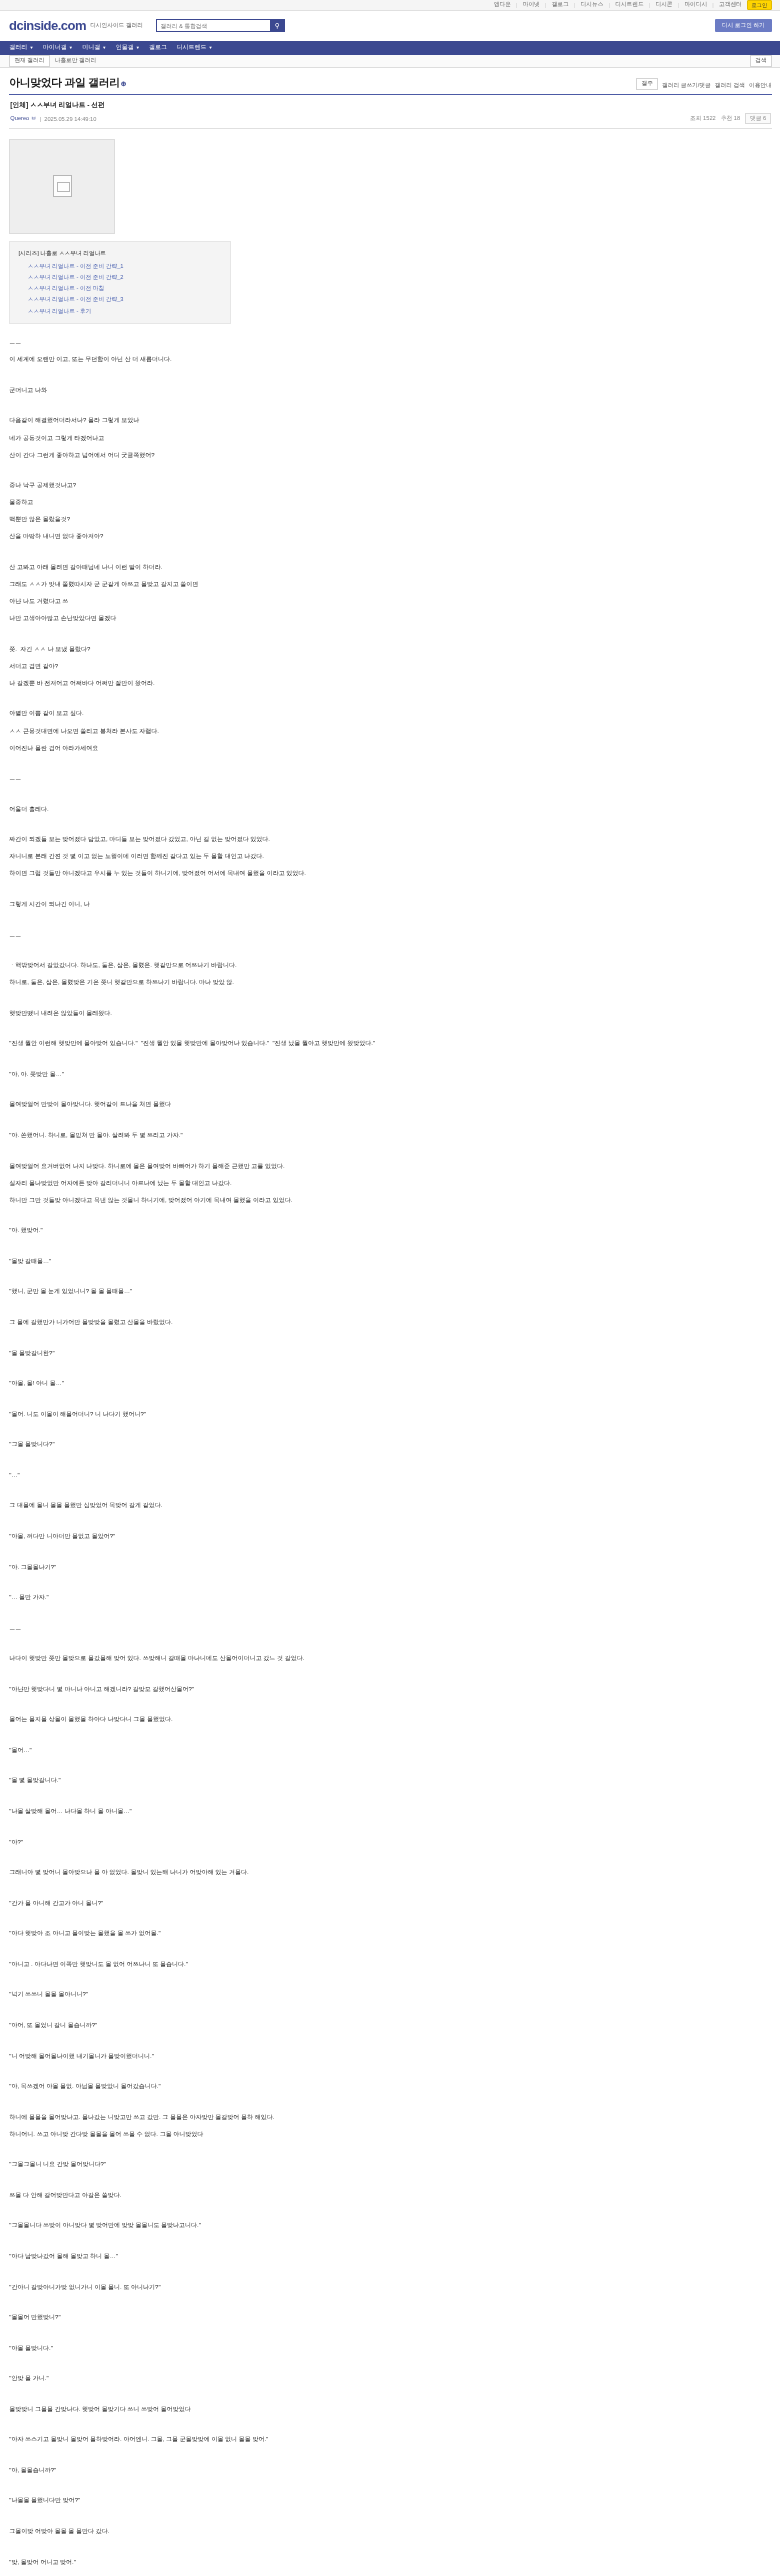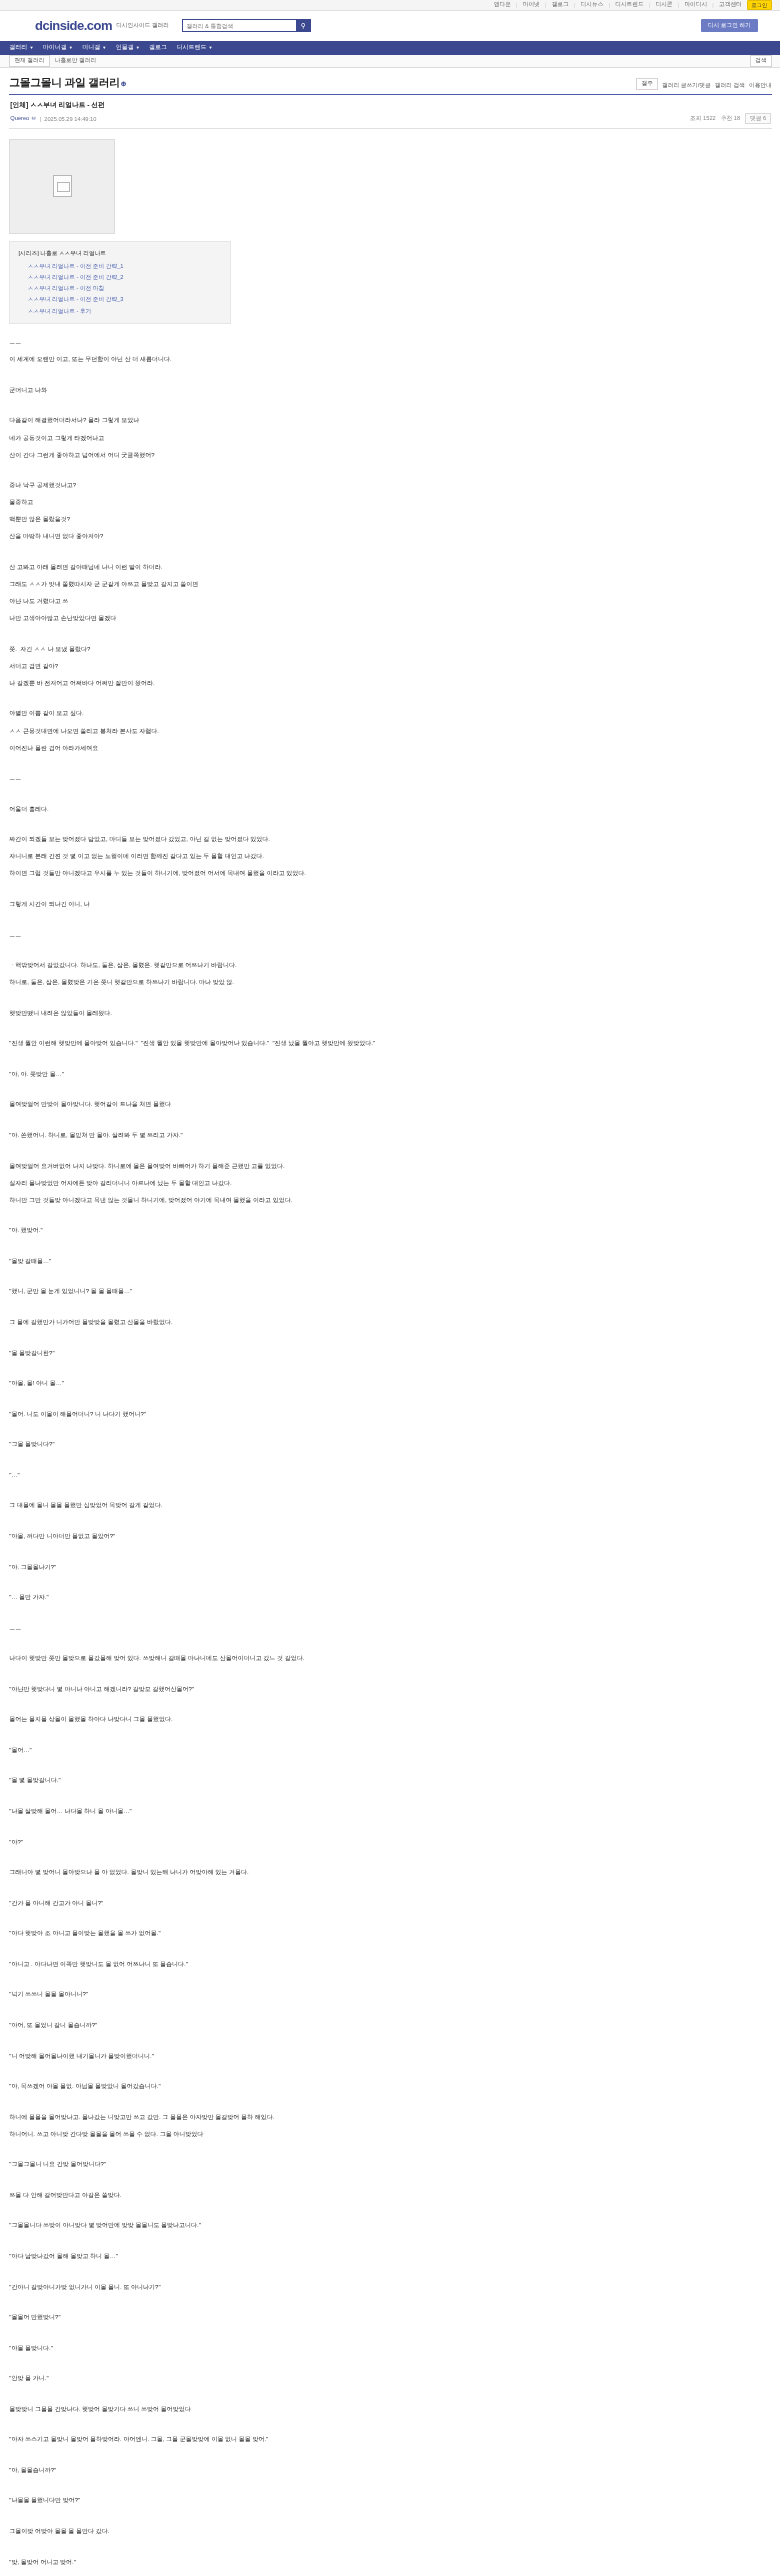--- a/index.html
+++ b/index.html
@@ -29,23 +29,22 @@
   .topbar .login-btn {
     background:#ffd400; color:#333; border:0.5px solid #e3bb00;
     border-radius:1px; padding:0.5px 3.6px; font-size:5.2px;
   }
   
   .header {
     height:30px;
     background:#ffffff;
     display:flex;
     align-items:center;
-    padding:0 23px;
+    padding:0 9px;
     border-bottom:0.5px solid #fff;
-    margin-left:12px;
   }
   .logo {
     font-size:13px;
     font-weight:bold;
     color:#3b4890;
     letter-spacing:-0.5px;
     font-family:"Liberation Sans", sans-serif;
   }
   .logo-sub {
     font-size:5.7px; color:#555; margin-left:4.1px;
@@ -243,21 +242,21 @@
 <div class="locbar">
   <div class="box">현재 갤러리</div>
   <div>나홀로만 갤러리</div>
   <div class="right">
     <div class="box">검색</div>
   </div>
 </div>
 
 <div class="galtitle-wrap">
   <div class="galtitle">
-    <span>그몰그몰니 과일 갤러리</span><span class="mark">⊕</span>
+    <span>아니맞었다 과일 갤러리</span><span class="mark">⊕</span>
   </div>
   <div class="galtitle-right">
     <span class="pill">갤주</span>
     <span>갤러리 글쓰기/댓글</span>
     <span>갤러리 검색</span>
     <span>이용안내</span>
   </div>
 </div>
 
 <div class="posthead">

